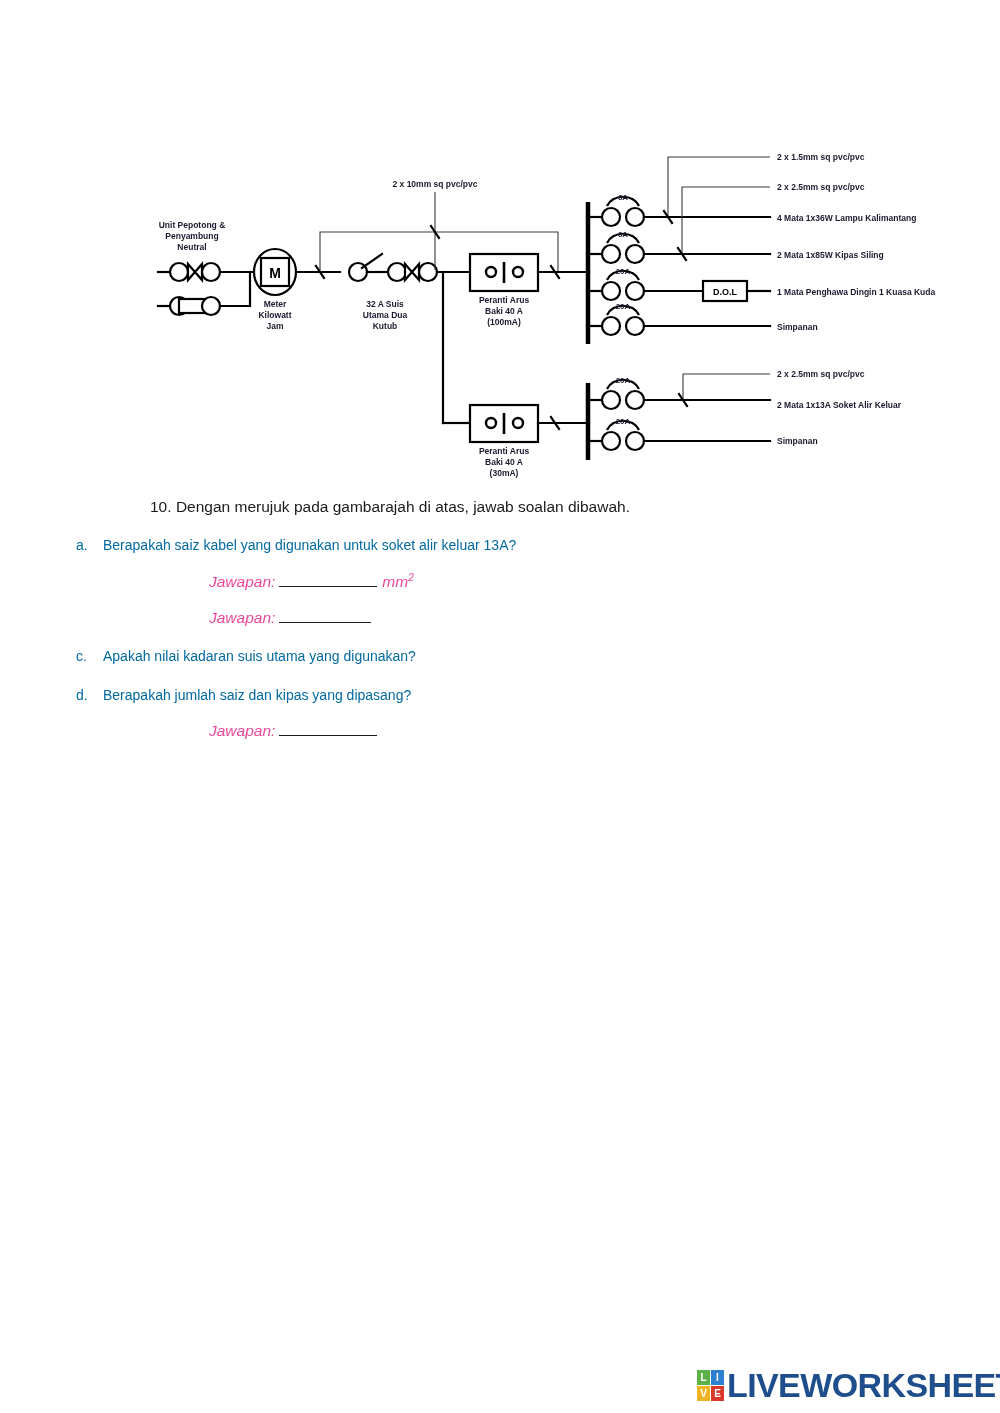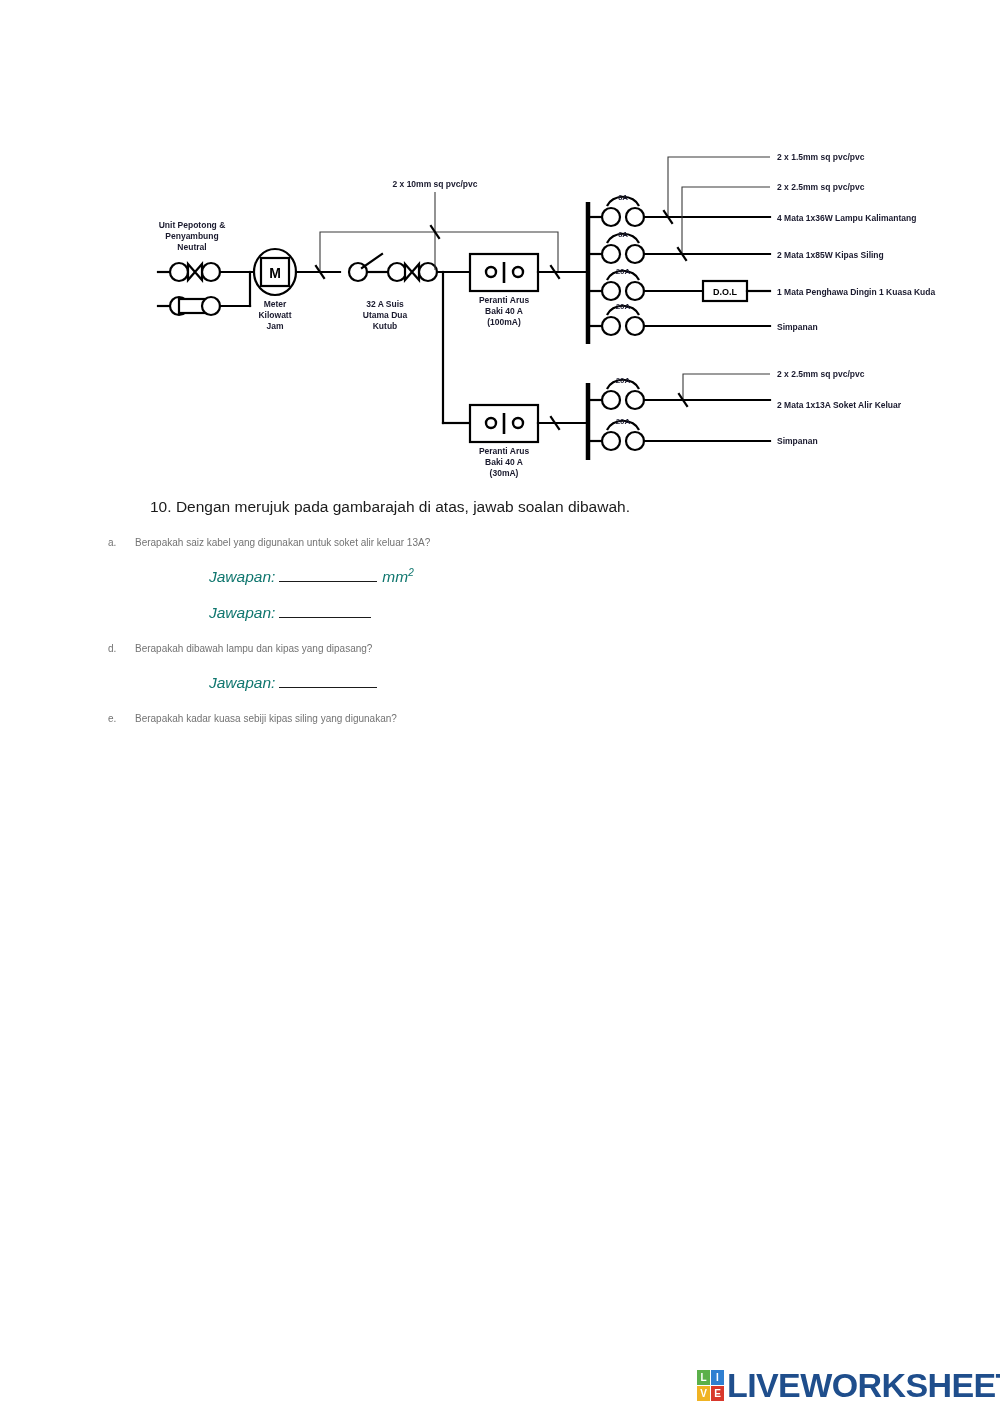--- a/index.html
+++ b/index.html
@@ -78,37 +78,37 @@
   .q-main {
     position: relative;
     margin-left: 150px;
     font-size: 15.5px;
     line-height: 1.25;
     color: #1b1b1b;
     white-space: nowrap;
   }
   .q-item {
     position: relative;
-    margin-left: 108px;
+    margin-left: 76px;
     margin-top: 21px;
-    font-size: 10px;
+    font-size: 14px;
     line-height: 1.25;
-    color: #737373;
+    color: #0369a1;
     white-space: nowrap;
   }
   .q-letter {
     display: inline-block;
     width: 27px;
   }
   .q-answer {
     margin-left: 209px;
     margin-top: 17px;
     font-size: 15.5px;
     font-style: italic;
-    color: #0f766e;
+    color: #ec4899;
     white-space: nowrap;
   }
   .blank {
     display: inline-block;
     border-bottom: 1.4px solid #1b1b1b;
     height: 15px;
     margin: 0 5px 0 4px;
     vertical-align: baseline;
   }
   .blank-a { width: 98px; }
@@ -339,31 +339,31 @@
     <span class="q-letter">a.</span><span>Berapakah saiz kabel yang digunakan untuk soket alir keluar 13A?</span>
   </div>
   <div class="q-answer">
     <span>Jawapan:</span><span class="blank blank-a"></span><span class="unit"><span>mm</span><sup>2</sup></span>
   </div>
 
   <div class="q-answer">
     <span>Jawapan:</span><span class="blank blank-b"></span>
   </div>
 
-
   <div class="q-item">
-    <span class="q-letter">d.</span><span>Berapakah dibawah lampu dan kipas yang dipasang?</span>
+    <span class="q-letter">c.</span><span>Apakah nilai kadaran suis utama yang digunakan?</span>
+  </div>
+
+  <div class="q-item">
+    <span class="q-letter">d.</span><span>Berapakah jumlah saiz dan kipas yang dipasang?</span>
   </div>
   <div class="q-answer">
     <span>Jawapan:</span><span class="blank blank-d"></span>
   </div>
 
-  <div class="q-item">
-    <span class="q-letter">e.</span><span>Berapakah kadar kuasa sebiji kipas siling yang digunakan?</span>
-  </div>
 
 </div>
 
 <div id="footer-logo">
   <div class="logo-tiles">
     <div class="logo-tile" style="background: rgb(91, 176, 74);">L</div>
     <div class="logo-tile" style="background: rgb(47, 127, 209);">I</div>
     <div class="logo-tile" style="background: rgb(240, 179, 35);">V</div>
     <div class="logo-tile" style="background: rgb(216, 56, 44);">E</div>
   </div>

